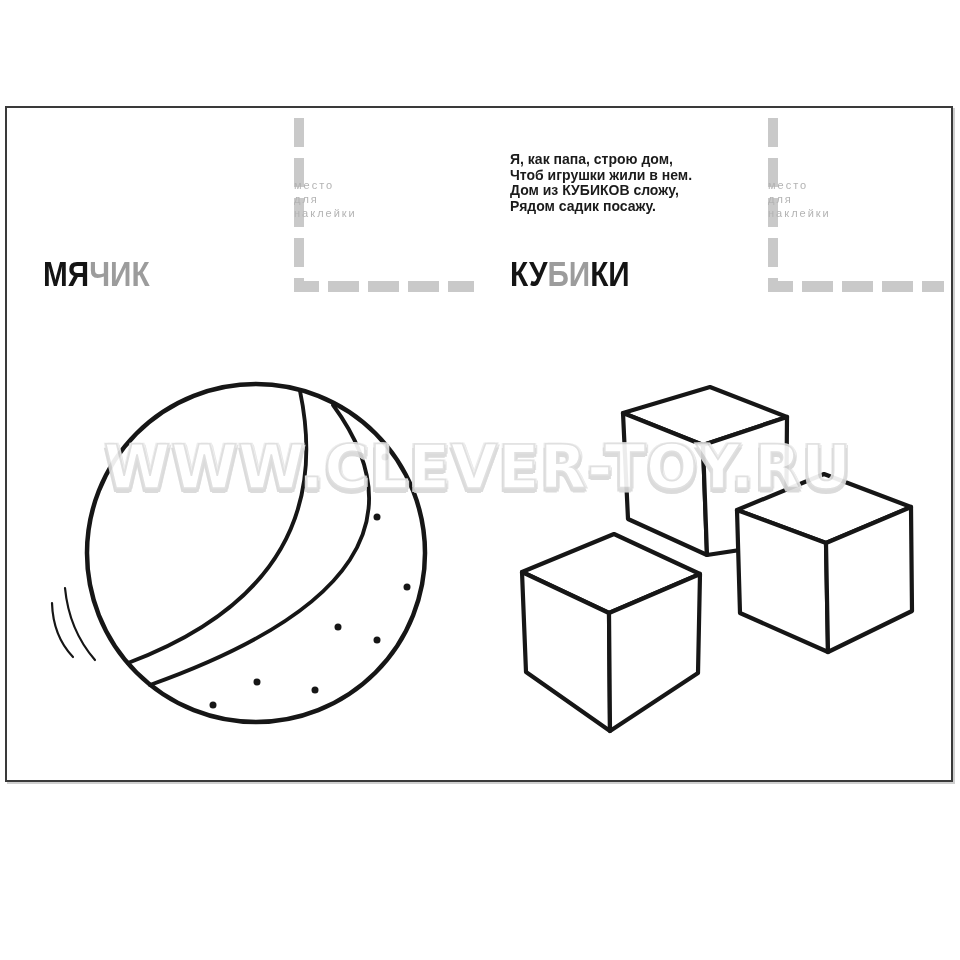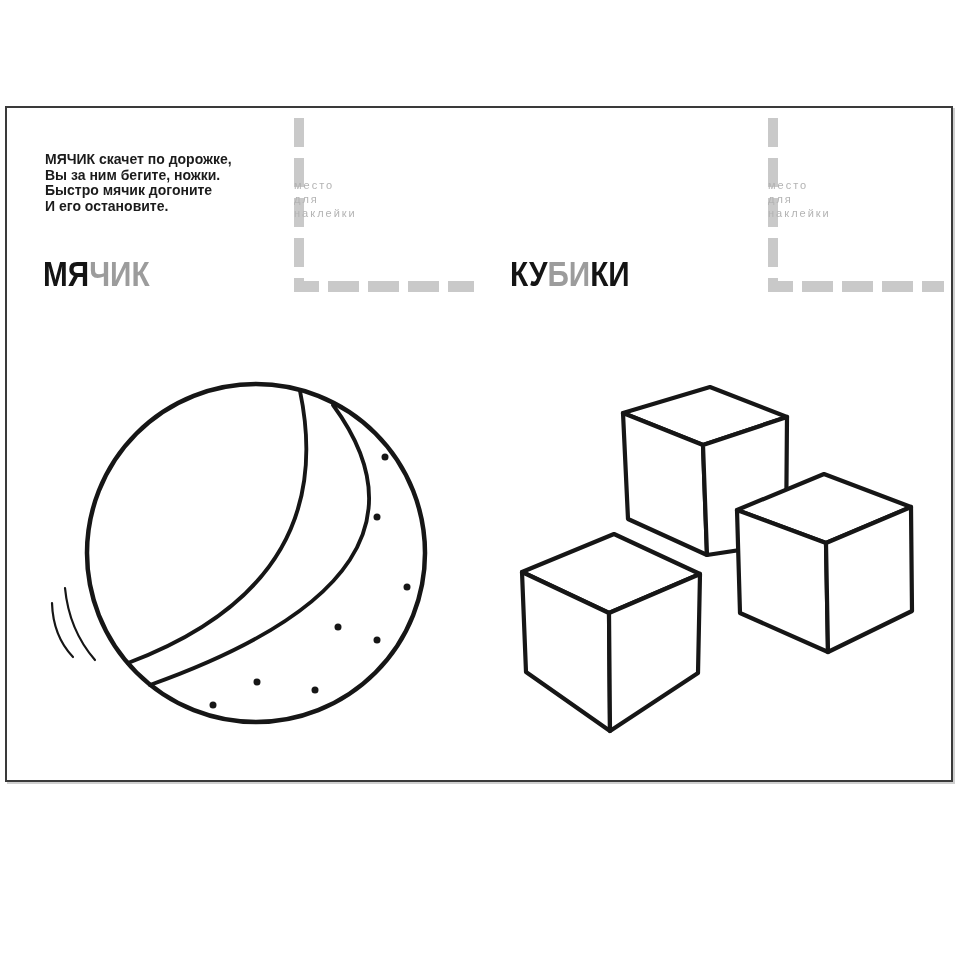--- a/index.html
+++ b/index.html
@@ -34,41 +34,41 @@
              text-shadow:2px 4px 0 #d9d9d9,-2px 4px 0 #d9d9d9,0 5px 0 #d9d9d9,
                          2px -1px 0 #ececec,-2px -1px 0 #ececec,3px 1px 0 #e2e2e2;}
 </style>
 </head>
 <body>
 
 <div class="canvas">
 
   <div class="page-border"></div>
 
-  <div class="poem poem-left">
-    <div>МЯЧИК скачет по дорожке,</div>
-    <div>Вы за ним бегите, ножки.</div>
-    <div>Быстро мячик догоните</div>
-    <div>И его остановите.</div>
-  </div>
 
   <div class="title title-left">
     <span class="tp-dark">МЯ</span><span class="tp-gray">ЧИК</span>
   </div>
 
   <div class="sticker sticker-left">
     <div class="dash-v"></div>
     <div class="dash-h"></div>
     <div class="sticker-label">
       <div>место</div>
       <div>для</div>
       <div>наклейки</div>
     </div>
   </div>
 
+  <div class="poem poem-right">
+    <div>Я, как папа, строю дом,</div>
+    <div>Чтоб игрушки жили в нем.</div>
+    <div>Дом из КУБИКОВ сложу,</div>
+    <div>Рядом садик посажу.</div>
+  </div>
 
   <div class="title title-right">
     <span class="tp-dark">КУ</span><span class="tp-gray">БИ</span><span class="tp-dark">КИ</span>
   </div>
 
   <div class="sticker sticker-right">
     <div class="dash-v"></div>
     <div class="dash-h"></div>
     <div class="sticker-label">
       <div>место</div>
@@ -111,14 +111,15 @@
         <polygon points="609,613 700,574 698,673 610,731"></polygon>
       </g>
       <g>
         <polygon points="737,510 824,474 911,507 826,543"></polygon>
         <polygon points="737,510 826,543 828,652 740,613"></polygon>
         <polygon points="826,543 911,507 912,611 828,652"></polygon>
       </g>
     </g>
   </svg>
 
+  <div class="watermark">WWW.CLEVER-TOY.RU</div>
 
 </div>
 
 </body></html>

